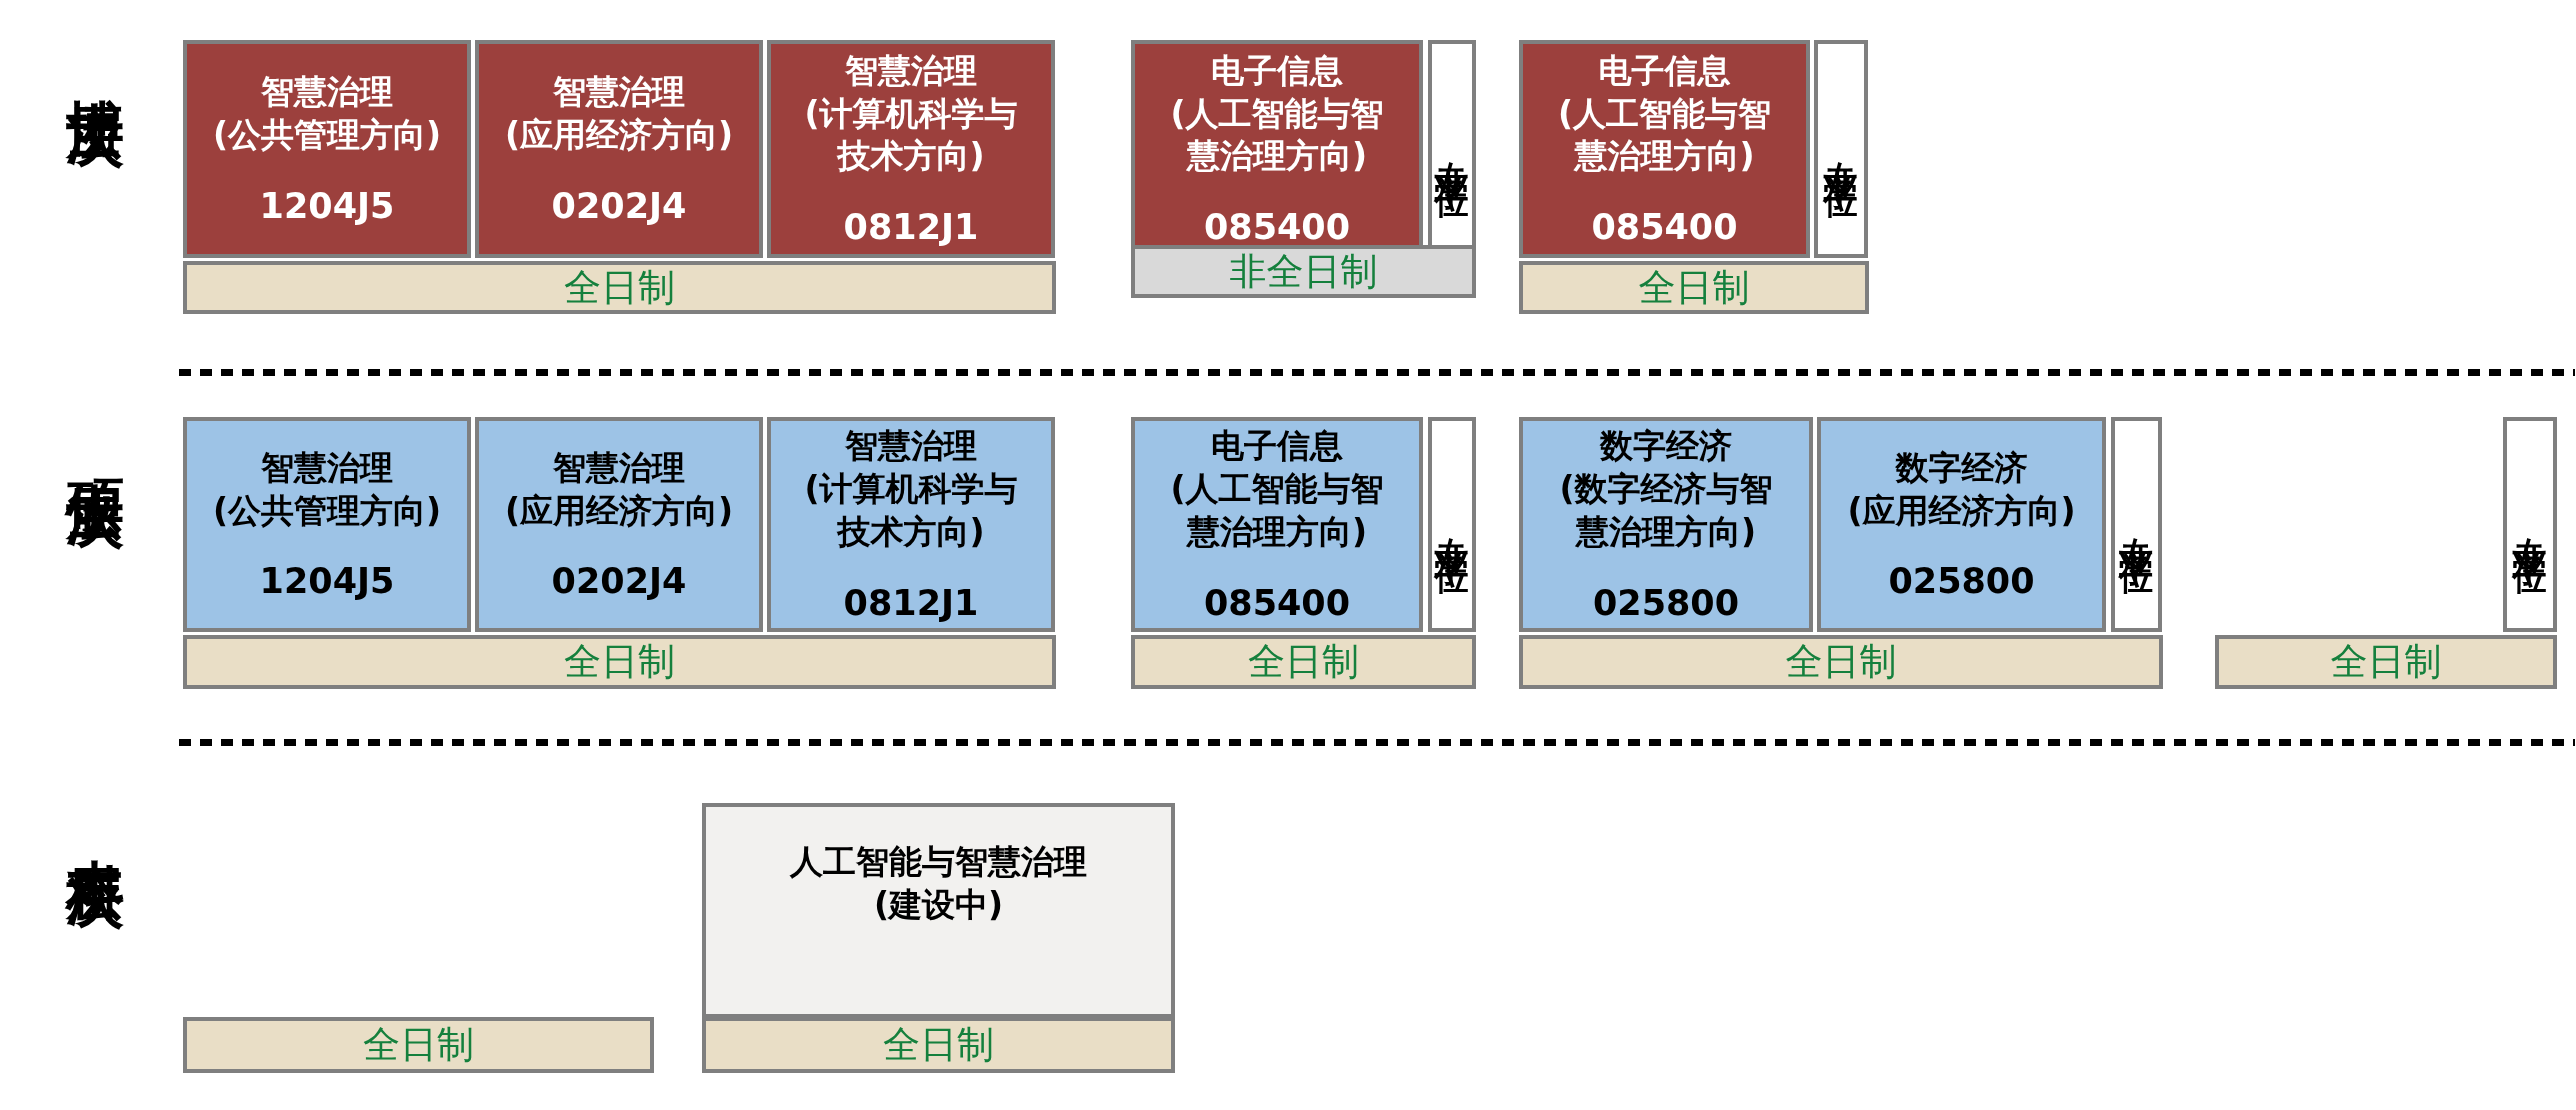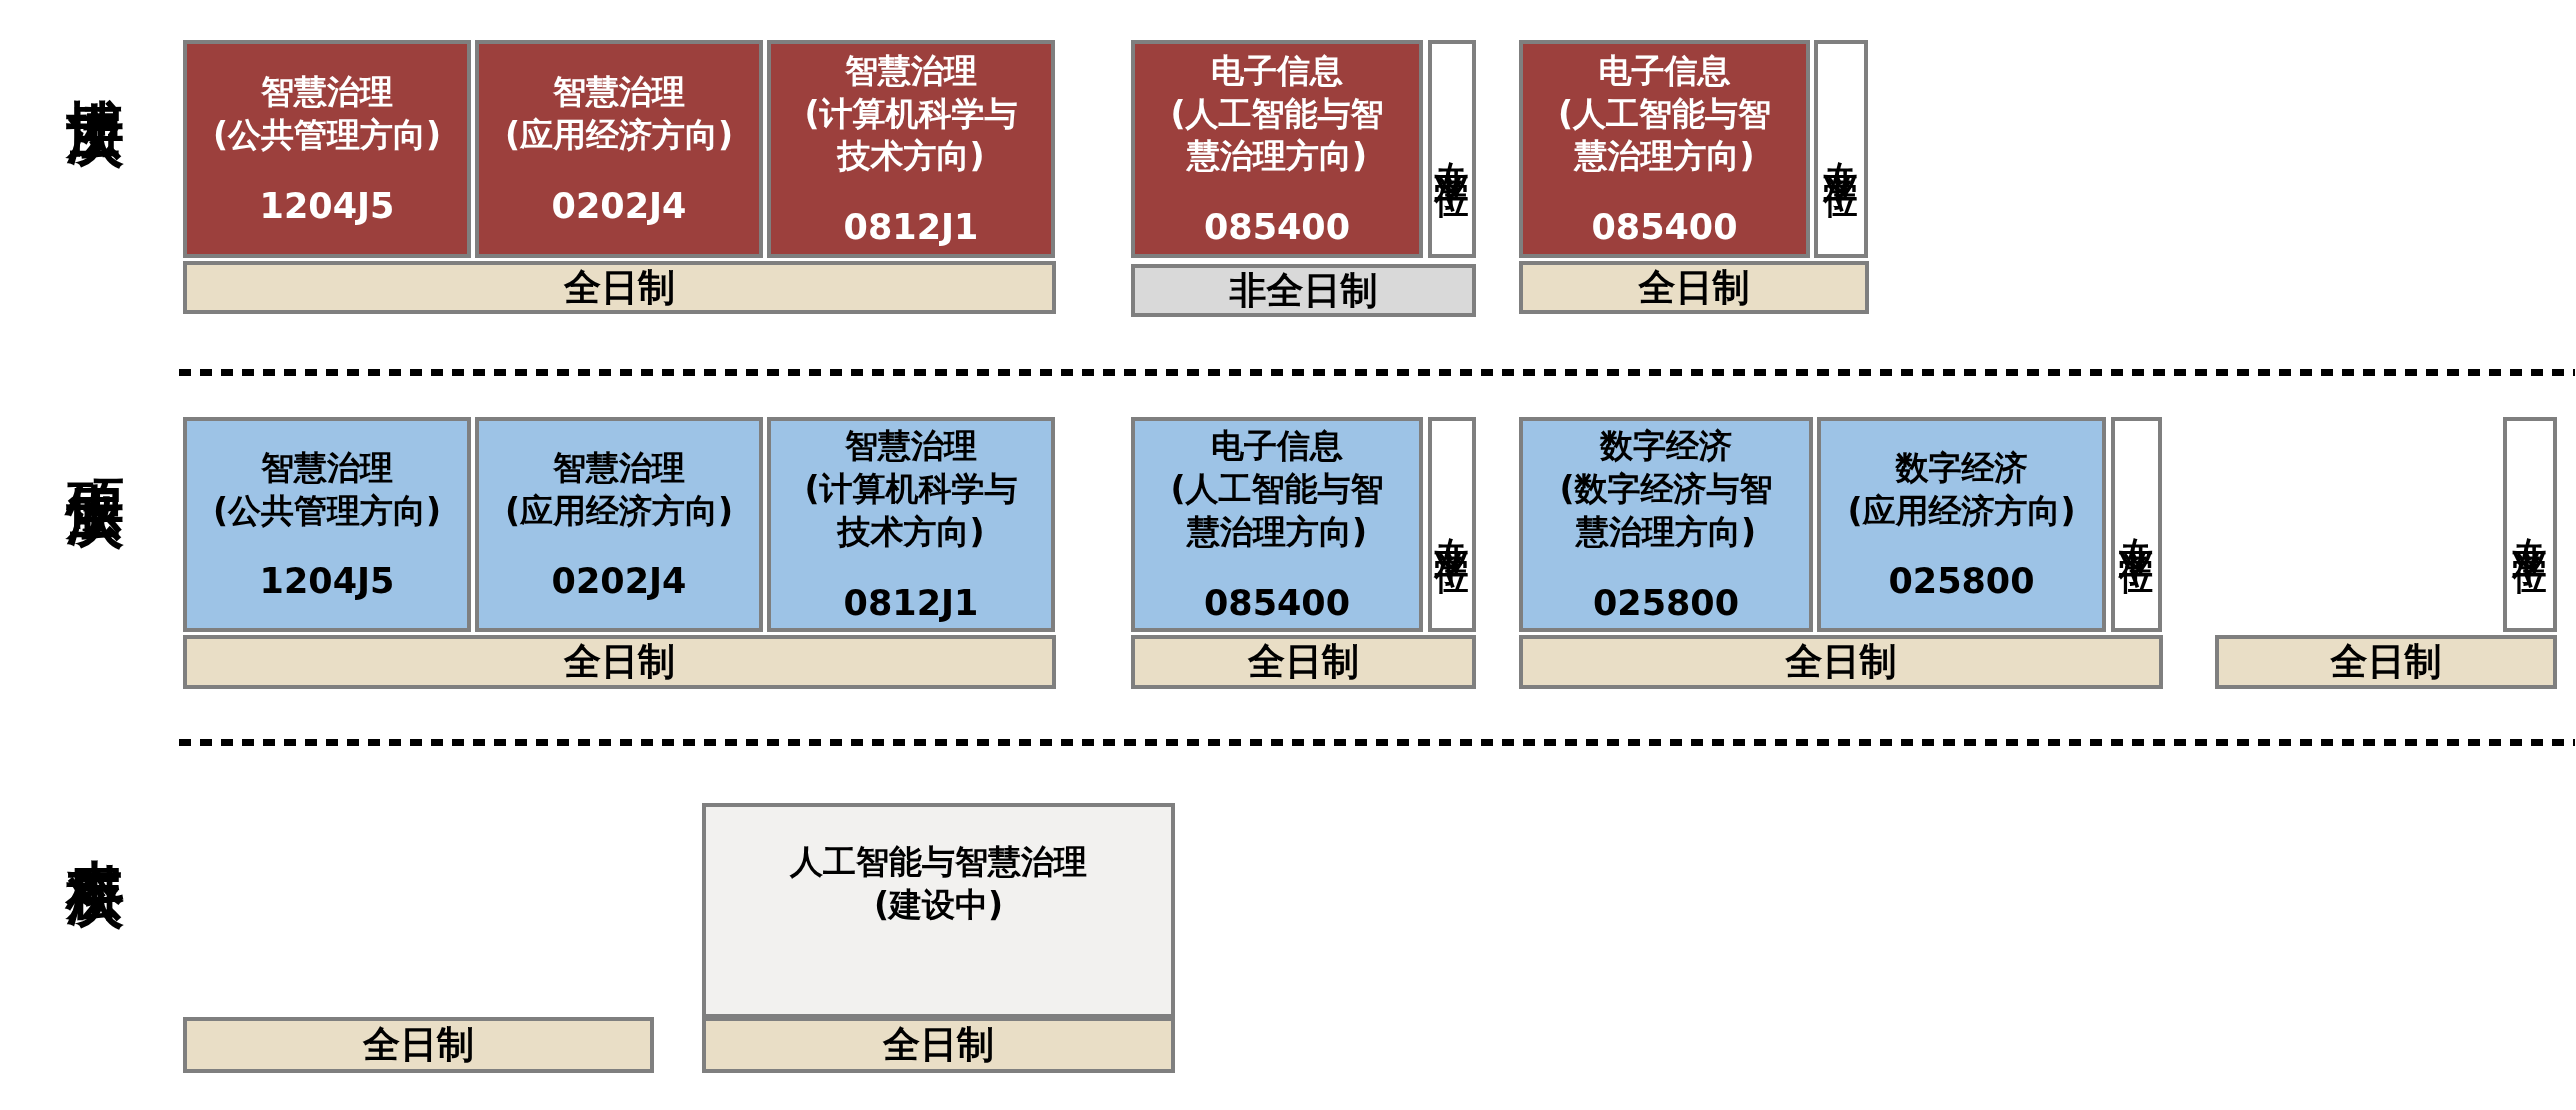--- a/index.html
+++ b/index.html
@@ -28,21 +28,21 @@
   .code { font-size:35px; line-height:1.2; margin-top:28px; }
   .degree-tab {
     position:absolute; box-sizing:border-box; border:4.7px solid #7F7F7F;
     background:#FFFFFF; color:#000; writing-mode:vertical-rl; text-orientation:upright;
     display:flex; align-items:center; justify-content:center;
     font-size:34px; font-weight:700; letter-spacing:7.8px; padding:7.8px 0;
   }
   .mode-bar {
     position:absolute; box-sizing:border-box; border:4.7px solid #7F7F7F;
     display:flex; align-items:center; justify-content:center;
-    font-size:37px; font-weight:700; color:#000000;text-align:center;
+    font-size:37px; font-weight:400; color:#15803d;text-align:center;
   }
   .tan   { background:#E9DEC6; }
   .pgray { background:#D9D9D9; }
 </style>
 </head>
 <body>
 
 <div class="canvas">
 
   <div class="level-label" style="left:29.6px; top:51px;">博士层次</div>
@@ -68,21 +68,21 @@
     <div class="code">0812J1</div>
   </div>
   <div class="mode-bar tan" style="left:156px; top:261px; width:873px; height:53px;">全日制</div>
 
   <div class="box red" style="left:1104px; top:40px; width:292px; height:218px;">
     <div class="title">电子信息</div>
     <div class="direction">(人工智能与智慧治理方向)</div>
     <div class="code">085400</div>
   </div>
   <div class="degree-tab" style="left:1401px; top:40px; width:48px; height:218px;">专业学位</div>
-  <div class="mode-bar pgray" style="left:1104px; top:264px; width:345px; height:53px;">非全日制</div>
+  <div class="mode-bar pgray" style="left:1104px; top:245px; width:345px; height:53px;">非全日制</div>
 
   <div class="box red" style="left:1492px; top:40px; width:291px; height:218px;">
     <div class="title">电子信息</div>
     <div class="direction">(人工智能与智慧治理方向)</div>
     <div class="code">085400</div>
   </div>
   <div class="degree-tab" style="left:1787px; top:40px; width:54px; height:218px;">专业学位</div>
   <div class="mode-bar tan" style="left:1492px; top:261px; width:350px; height:53px;">全日制</div>
 
   <div class="box blue" style="left:156px; top:417px; width:288px; height:215px;">

